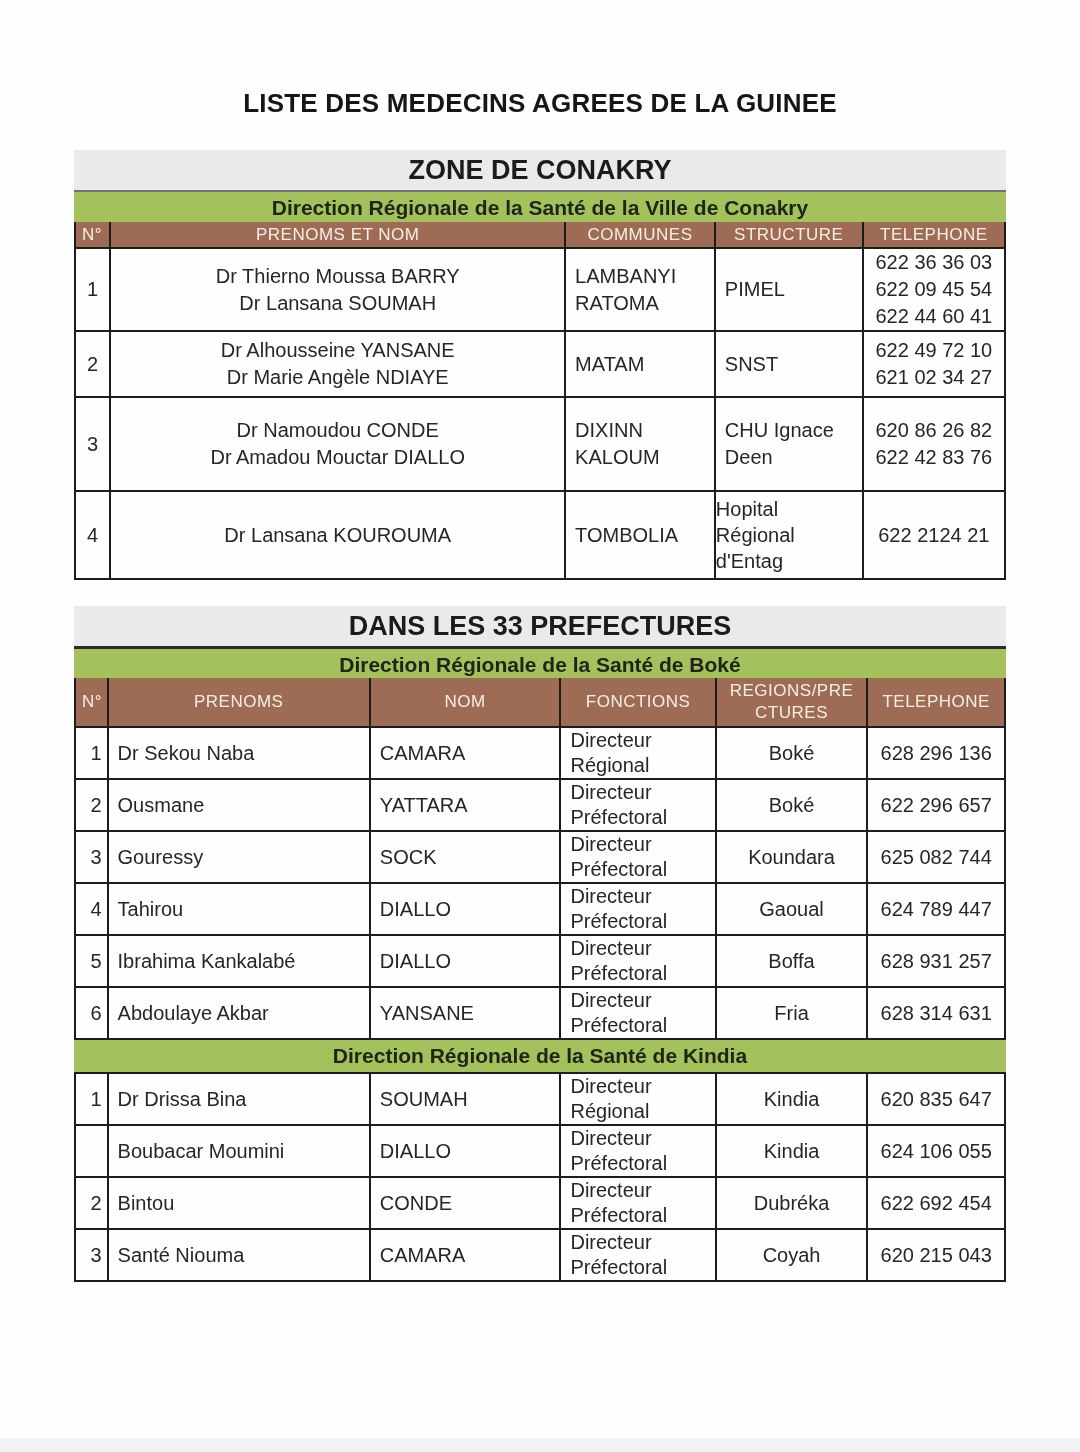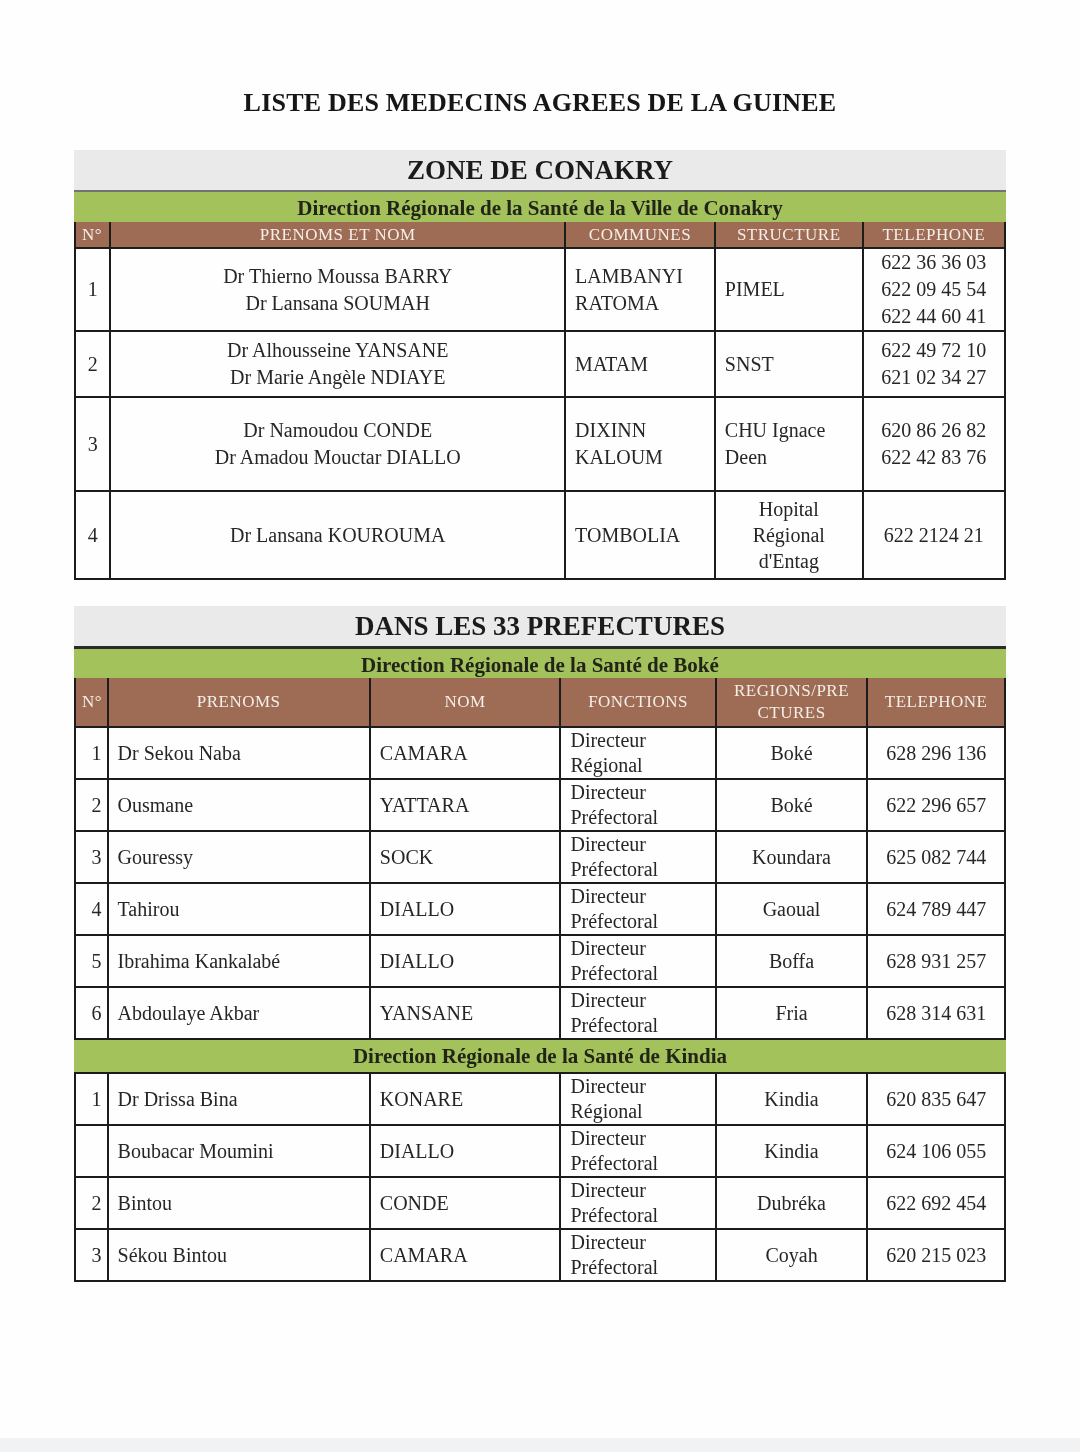--- a/index.html
+++ b/index.html
@@ -1,19 +1,19 @@
 <!DOCTYPE html>
 <html><head>
 <meta charset="utf-8">
 <style>
   * { margin:0; padding:0; box-sizing:border-box; }
   html,body { background:#ffffff; }
   .page {
     position:relative; width:1080px; height:1452px; background:#fefefe;
-    font-family:Liberation Serif, serif; color:#262626; overflow:hidden;
+    font-family:Liberation Sans, sans-serif; color:#262626; overflow:hidden;
   }
   .doc-title {
     position:absolute; top:88px; left:0; width:100%;
     text-align:center; font-size:26px; font-weight:bold; letter-spacing:0.2px; color:#161616;
   }
   .doc { position:absolute; top:150px; left:74px; width:932px; }
 
   .band-zone {
     height:40px; background:#eaeaea; text-align:center;
     font-size:27px; font-weight:bold; line-height:40px; color:#1b1b1b;
@@ -36,21 +36,21 @@
   .t2 th { height:49px; line-height:22px; }
   th.left { text-align:left; padding-left:6px; }
 
   td { font-size:20px; }
   td span { display:block; }
 
   
   .t1 .num   { text-align:center; }
   .t1 .names { text-align:center; line-height:27px; }
   .t1 .commune, .t1 .structure { text-align:left; padding-left:9px; line-height:27px; }
-  .t1 .structure.centered { text-align:center; padding-left:0; line-height:26px;margin-top:36px; }
+  .t1 .structure.centered { padding-left:0; line-height:26px;margin-top:36px; }
   .t1 .phones { text-align:center; line-height:27px; }
   .t1 tr.row1 td { height:82px; }
   .t1 tr.row2 td { height:66px; }
   .t1 tr.row3 td { height:94px; }
   .t1 tr.row4 td { height:88px; }
 
   
   .t2 td { height:52px; }
   .t2 .num      { text-align:right; padding-right:5px; }
   .t2 .prenoms, .t2 .nom { text-align:left; padding-left:9px; }
@@ -275,21 +275,21 @@
             <col style="width:28.2%">
             <col style="width:20.5%">
             <col style="width:16.7%">
             <col style="width:16.3%">
             <col style="width:14.8%">
         </colgroup>
         <tbody>
           <tr>
             <td class="num">1</td>
             <td class="prenoms">Dr Drissa Bina</td>
-            <td class="nom">KONARE</td>
+            <td class="nom">SOUMAH</td>
             <td class="fonction">
               <span>Directeur</span>
               <span>Régional</span>
             </td>
             <td class="region">Kindia</td>
             <td class="phone">620 835 647</td>
           </tr>
           <tr>
             <td class="num"></td>
             <td class="prenoms">Boubacar Moumini</td>
@@ -307,28 +307,28 @@
             <td class="nom">CONDE</td>
             <td class="fonction">
               <span>Directeur</span>
               <span>Préfectoral</span>
             </td>
             <td class="region">Dubréka</td>
             <td class="phone">622 692 454</td>
           </tr>
           <tr>
             <td class="num">3</td>
-            <td class="prenoms">Sékou Bintou</td>
+            <td class="prenoms">Santé Niouma</td>
             <td class="nom">CAMARA</td>
             <td class="fonction">
               <span>Directeur</span>
               <span>Préfectoral</span>
             </td>
             <td class="region">Coyah</td>
-            <td class="phone">620 215 023</td>
+            <td class="phone">620 215 043</td>
           </tr>
         </tbody>
       </table>
     </section>
 
   </div>
 
   <div class="strip-bottom"></div>
 </div>
 

